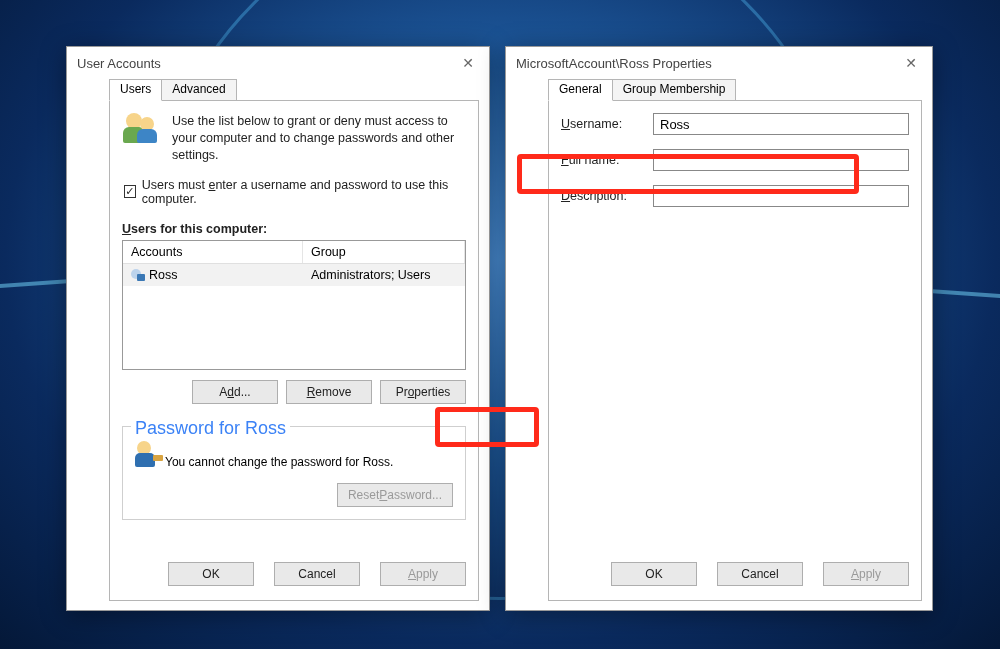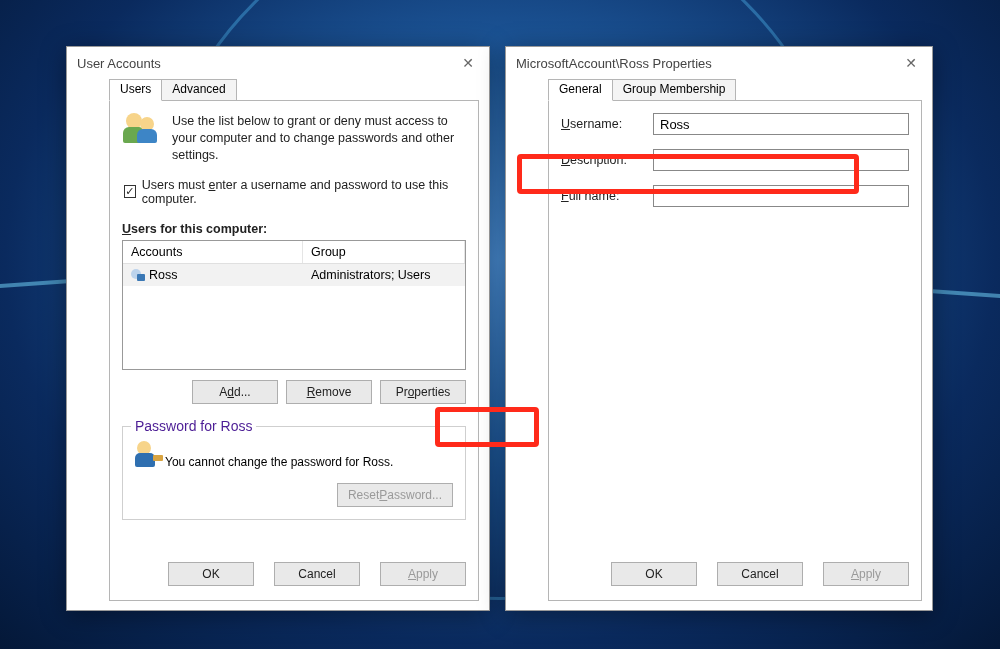--- a/index.html
+++ b/index.html
@@ -108,21 +108,21 @@
 .btn.disabled { color:#9a9a9a; }
 
 .groupbox {
   border:1px solid #cfcfcf;
   margin-top:22px;
   padding:14px 12px 12px 12px;
   position:relative;
 }
 .groupbox .legend {
   position:absolute; top:-9px; left:8px; background:#fff; padding:0 4px;
-  font-size:14px; color:#4c1d95;
+  font-size:18px; color:#3b82f6;
 }
 .pw-row { display:flex; align-items:flex-end; margin-bottom:14px;}
 .pw-icon { width:30px; height:28px; position:relative; flex:none;}
 .pw-icon .h{width:14px;height:14px;border-radius:50%;background:#f7d48a;position:absolute;left:2px;top:0;}
 .pw-icon .b{width:20px;height:14px;background:#2f6fb0;border-radius:5px 5px 2px 2px;position:absolute;left:0;top:12px;}
 .pw-icon .k{width:10px;height:6px;background:#d9a441;position:absolute;left:18px;top:14px;border-radius:1px;}
 
 .bottom-btns {
   position:absolute; right:12px; bottom:14px;
   display:flex; gap:20px;
@@ -234,25 +234,25 @@
       <div class="tab active">General</div>
       <div class="tab inactive">Group Membership</div>
     </div>
     <div class="tabbody">
 
       <div class="form-row">
         <label><u>U</u>sername:</label>
         <input type="text" value="Ross" style="">
       </div>
       <div class="form-row">
+        <label><u>F</u>ull name:</label>
+        <input type="text" value="" style="">
+      </div>
+      <div class="form-row">
         <label><u>D</u>escription:</label>
-        <input type="text" value="" style="">
-      </div>
-      <div class="form-row">
-        <label><u>F</u>ull name:</label>
         <input type="text" value="" style="">
       </div>
 
       <div class="bottom-btns">
         <span class="btn">OK</span>
         <span class="btn">Cancel</span>
         <span class="btn disabled"><u>A</u>pply</span>
       </div>
     </div>
   </div>

